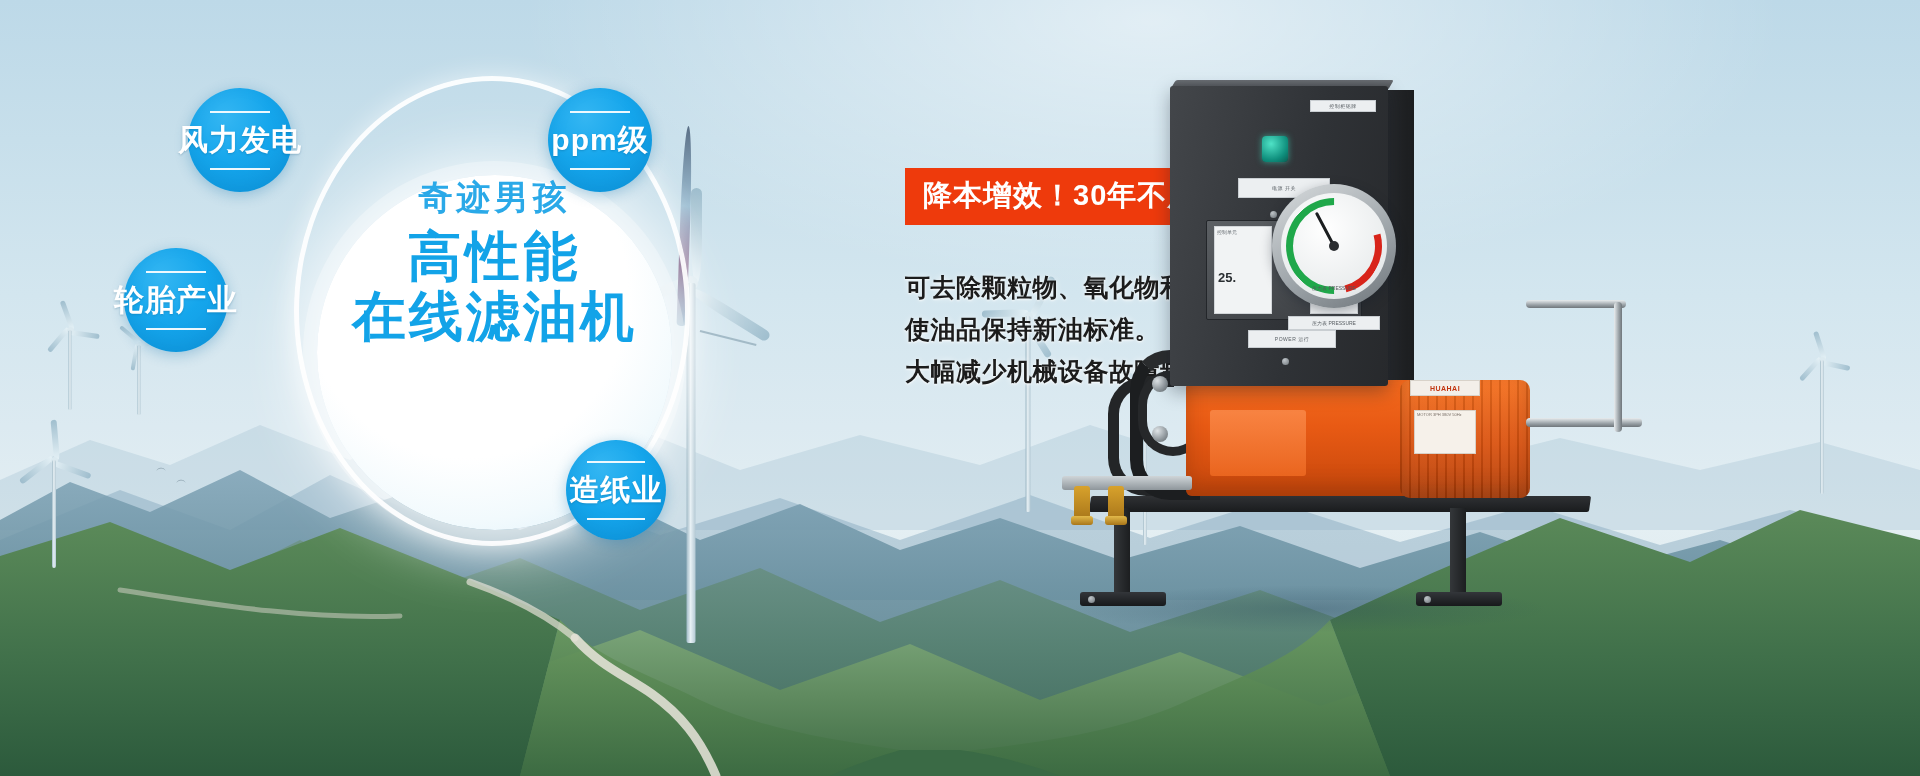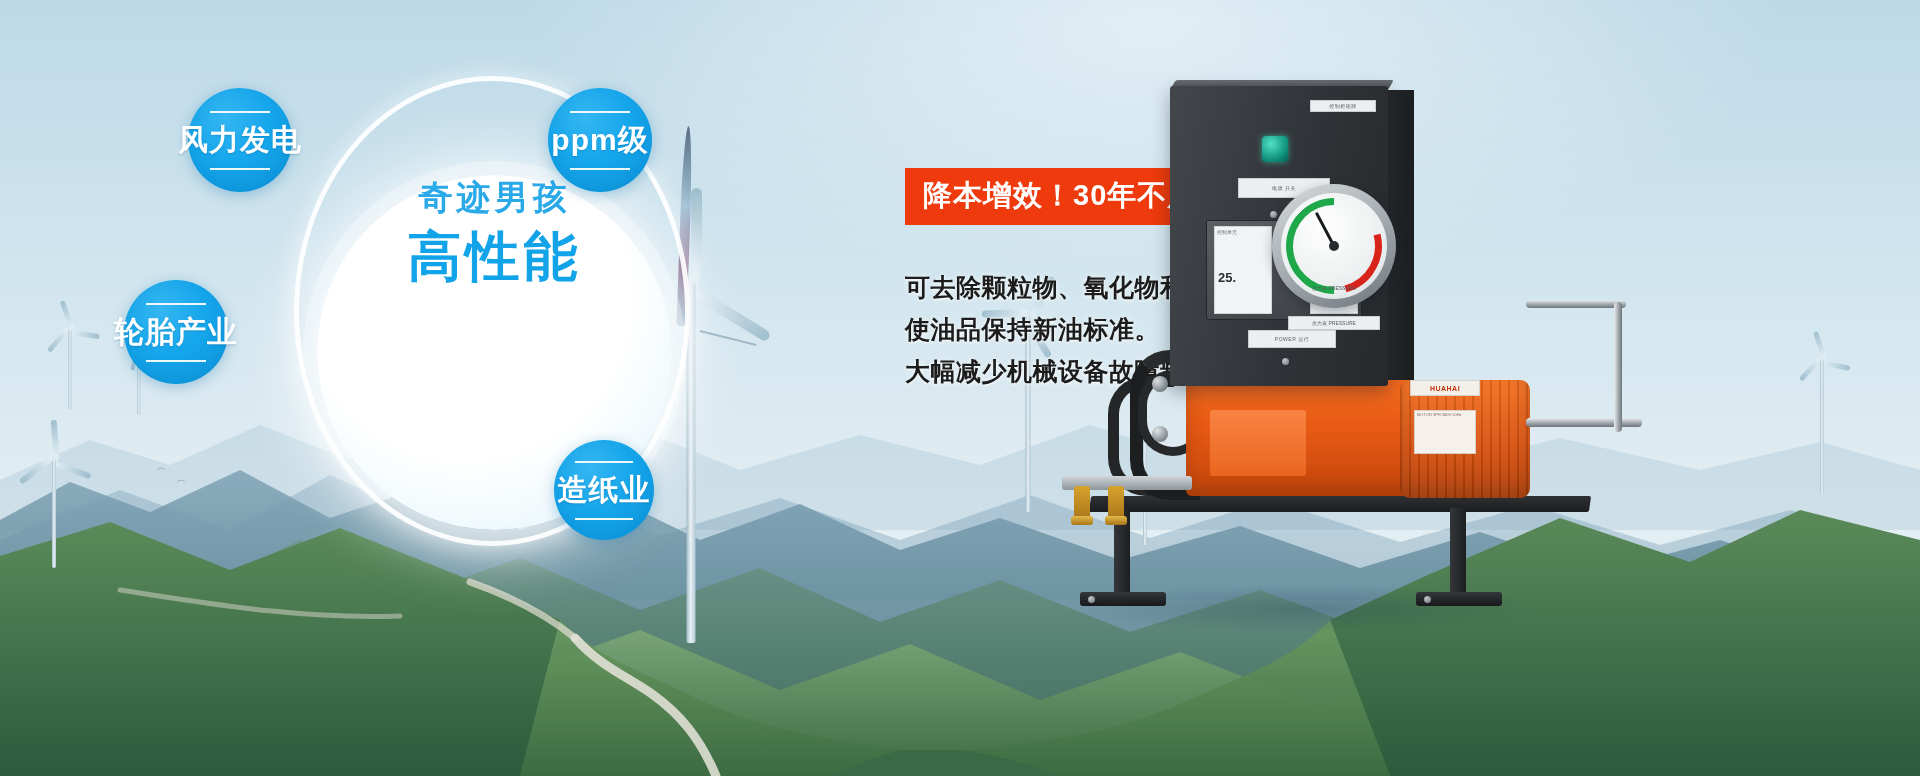--- a/index.html
+++ b/index.html
@@ -409,43 +409,44 @@
 
   <div class="bird" style="left:156px;top:460px;">︵</div>
   <div class="bird" style="left:176px;top:472px;">︵</div>
   <div class="bird" style="left:906px;top:318px;">︵</div>
 
   <div class="ring"></div>
 
   <div class="center-bubble">
     <div class="cb-sub">奇迹男孩</div>
     <div class="cb-l1">高性能</div>
+    <div class="cb-l2">在线滤油机</div>
   </div>
 
   <div class="node" style="left:188px; top:88px; width:104px; height:104px;">
     <div class="rule top"></div>
     <div class="lbl">风力发电</div>
     <div class="rule bot"></div>
   </div>
 
   <div class="node" style="left:548px; top:88px; width:104px; height:104px;">
     <div class="rule top"></div>
     <div class="lbl">ppm级</div>
     <div class="rule bot"></div>
   </div>
 
-  <div class="node" style="left:124px; top:280px; width:104px; height:104px;">
+  <div class="node" style="left:124px; top:248px; width:104px; height:104px;">
     <div class="rule top"></div>
     <div class="lbl">轮胎产业</div>
     <div class="rule bot"></div>
   </div>
 
 
 
-  <div class="node" style="left:554px; top:440px; width:100px; height:100px;">
+  <div class="node" style="left:566px; top:440px; width:100px; height:100px;">
     <div class="rule top"></div>
     <div class="lbl">造纸业</div>
     <div class="rule bot"></div>
   </div>
 
   <div style="position:absolute;left:700px;top:330px;width:58px;height:2px;
               background:rgba(120,150,165,.55);transform:rotate(14deg);transform-origin:left center;"></div>
 
   <div class="banner">
     <span>降本增效！30年不用换油！</span>

